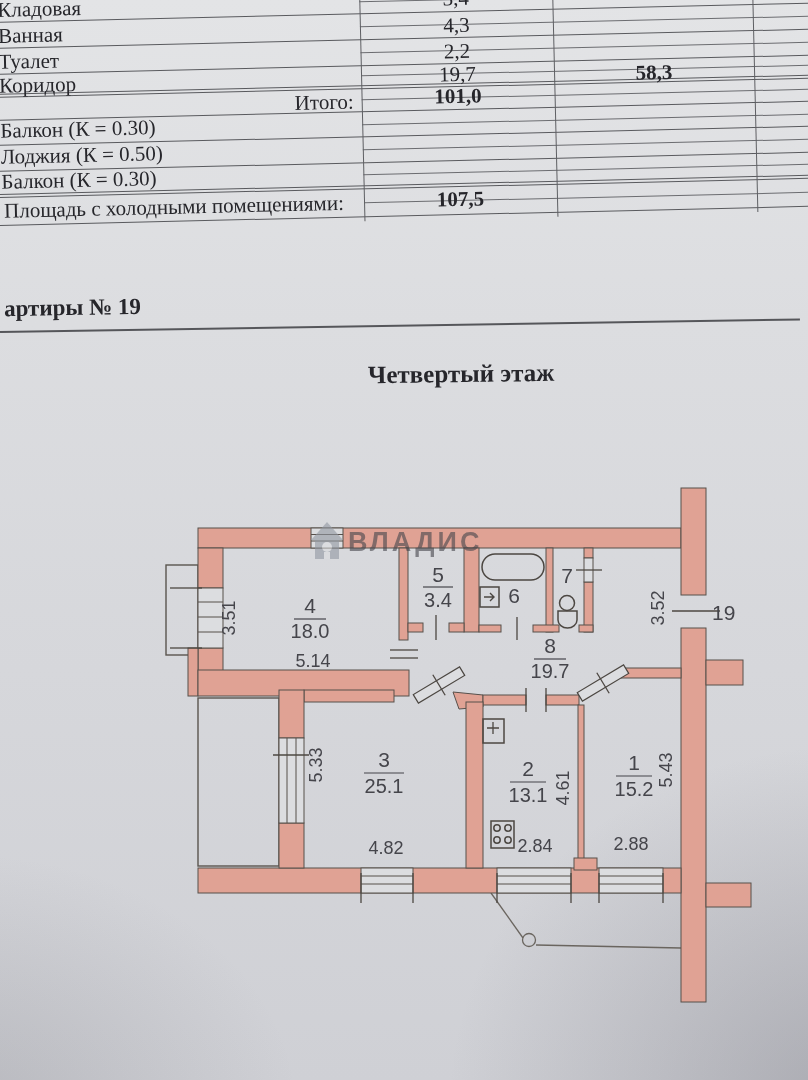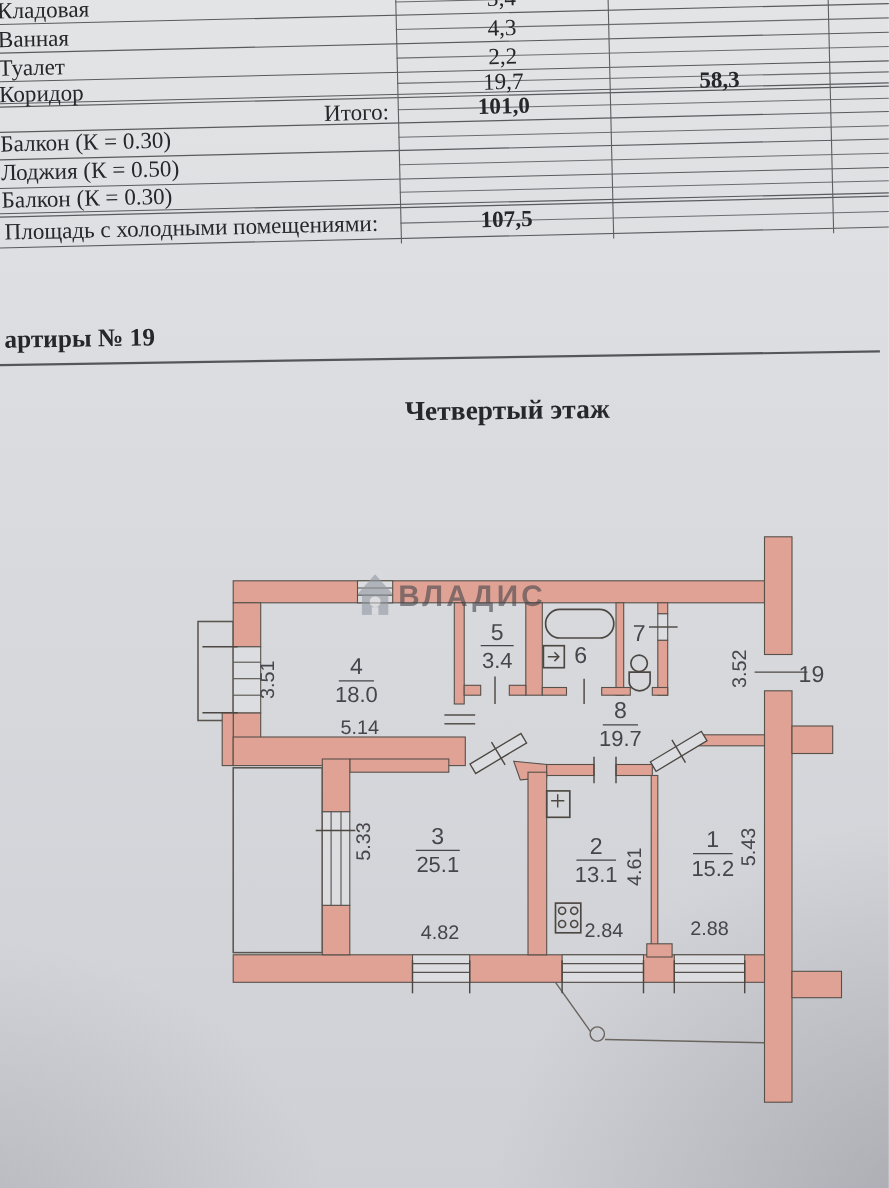--- a/index.html
+++ b/index.html
@@ -21,21 +21,21 @@
   .cell.val{width:193px;text-align:center;}
   .cell.b{font-weight:bold;}
   
   .apt-line{position:absolute;left:4px;top:295px;font-size:23px;font-weight:bold;
             transform:rotate(-1deg);}
   .apt-underline{position:absolute;left:0;top:331px;width:800px;height:2px;background:#55565a;
             transform:rotate(-0.9deg);transform-origin:0 0;}
   .floor-title{position:absolute;left:368px;top:360px;font-size:25px;font-weight:bold;
             transform:rotate(-0.7deg);}
   
-  .plan{position:absolute;left:170px;top:470px;}
+  .plan{position:absolute;left:156px;top:470px;}
   .plan svg text{font-family:"Liberation Sans", sans-serif;fill:#45454b;}
   .wall{stroke:#57504b;stroke-width:1;}
   .thin{fill:none;stroke:#5a554f;stroke-width:1.4;}
   .win{fill:#dcdde0;stroke:#57504b;stroke-width:1;}
   .winline{stroke:#57504b;stroke-width:1;}
   .tick{stroke:#4c4742;stroke-width:1.3;}
   .fix{fill:none;stroke:#4c4742;stroke-width:1.5;}
   .door{fill:#dcdde0;stroke:#4c4742;stroke-width:1.2;}
   .rn{font-size:21px;}
   .ra{font-size:20px;}

